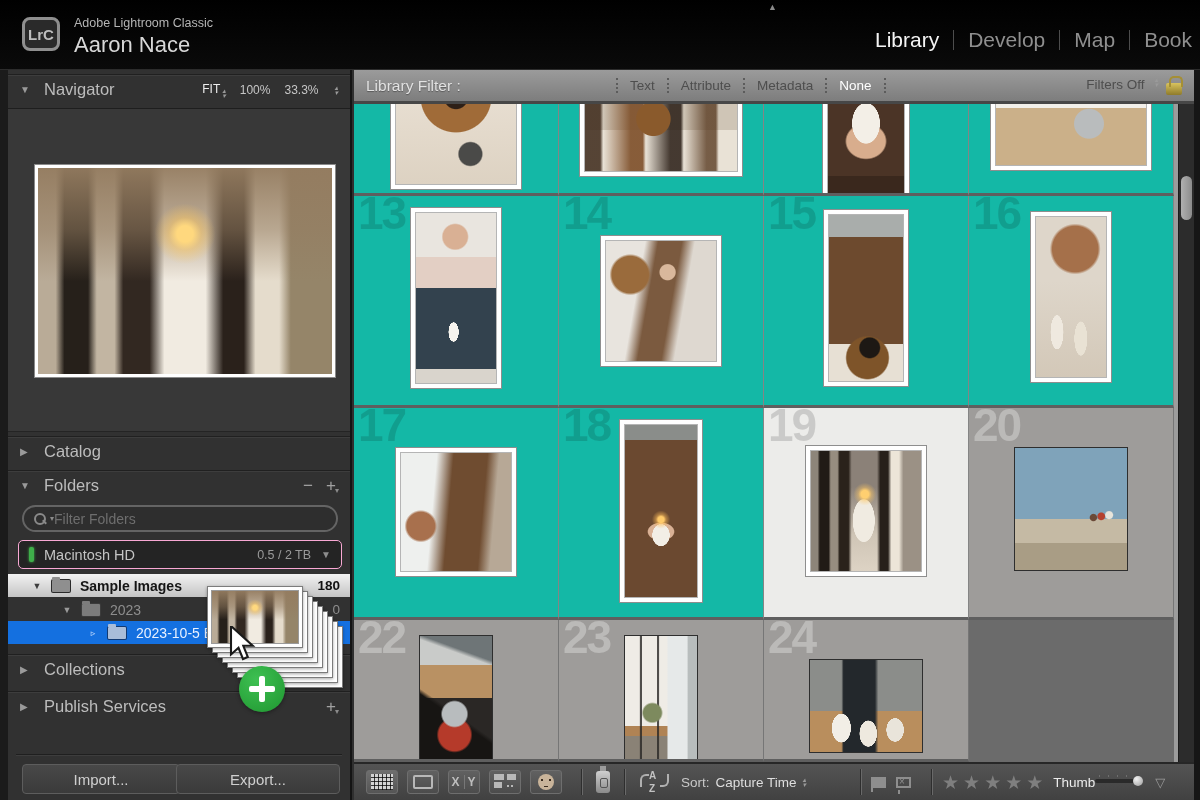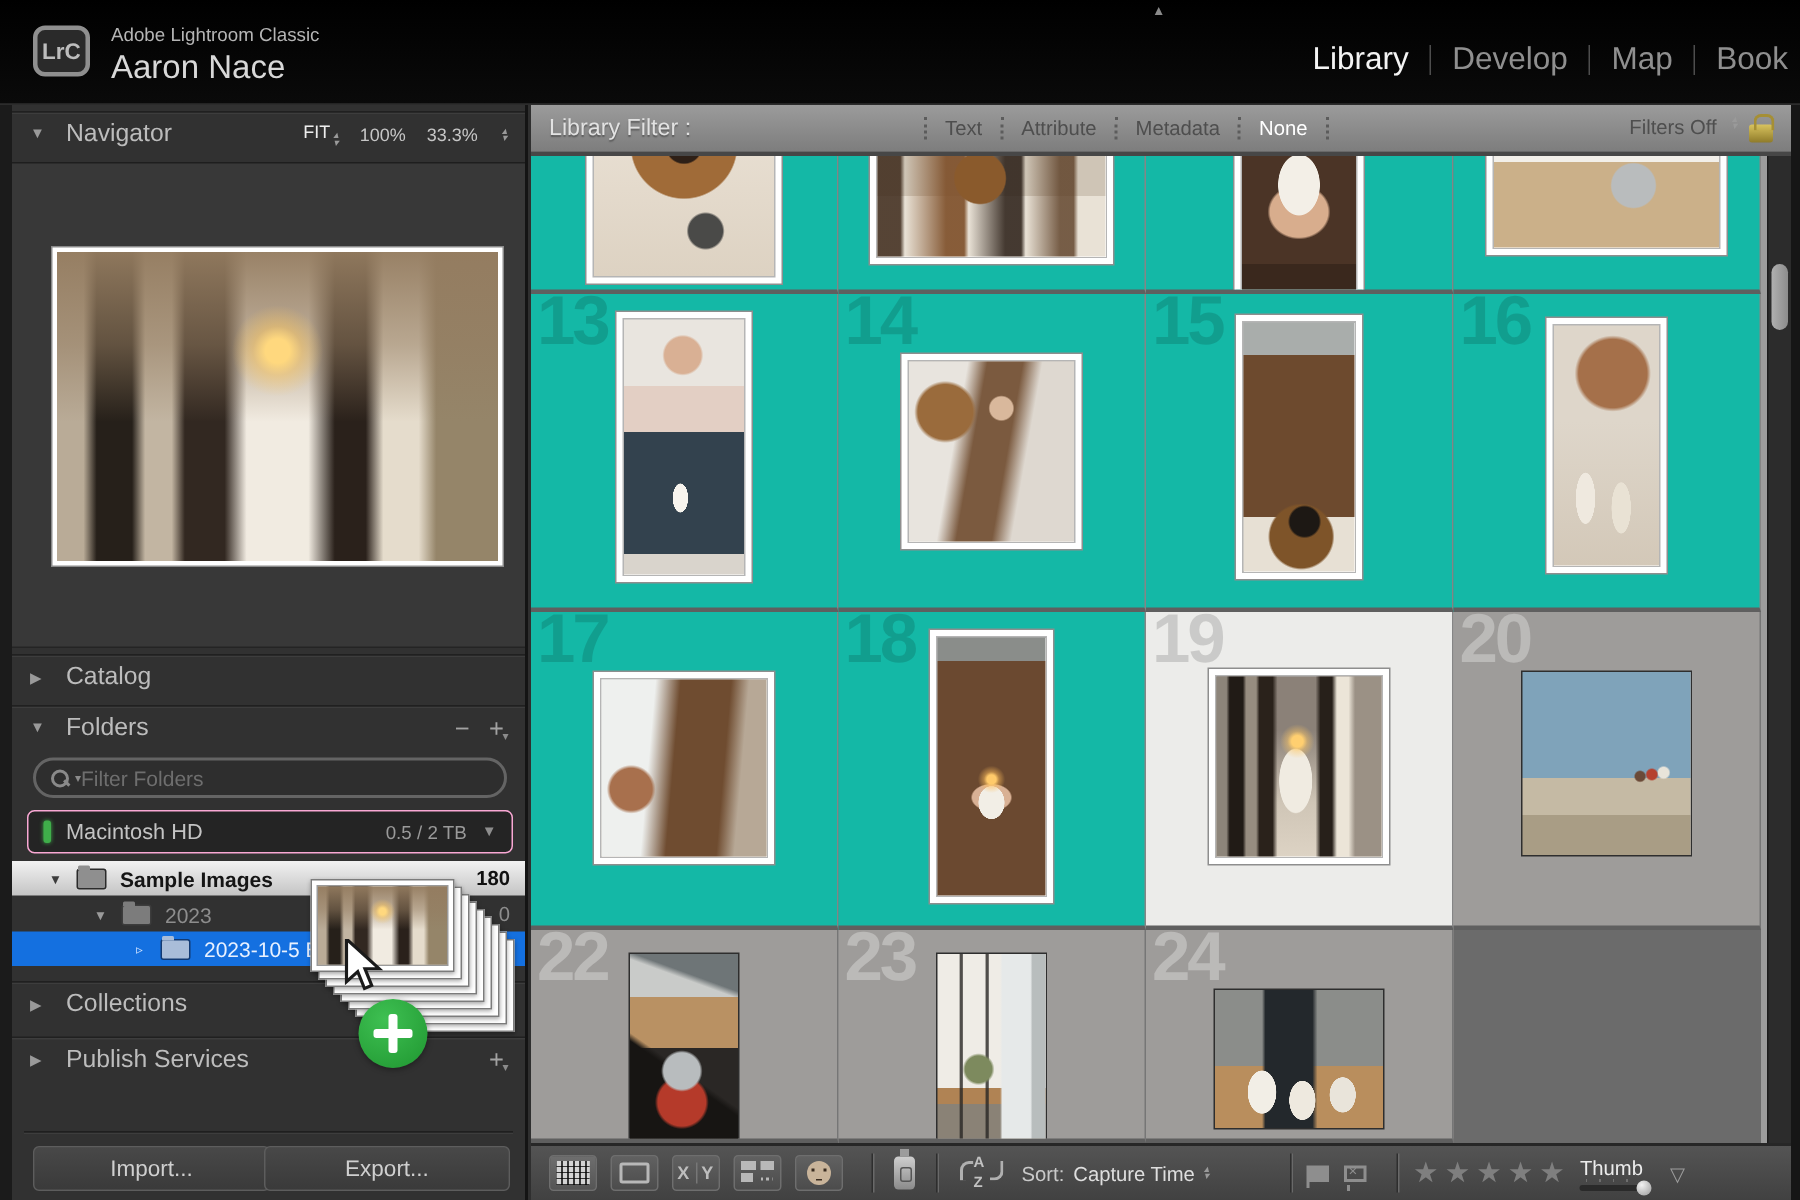--- a/index.html
+++ b/index.html
@@ -218,21 +218,21 @@
   .sortdir s { position:absolute; right:0px; top:4px; width:9px; height:13px;
                border-right:2px solid #b0b0b0; border-bottom:2px solid #b0b0b0; border-radius:0 0 6px 0; }
   .sort-label { color:#c9c9c9; font-size:13.5px; margin:0 6px 0 8px; }
   .sort-value { color:#dedede; font-size:13.5px; }
   .flag { position:relative; width:15px; height:11px; background:#8e8e8e; margin-right:10px; }
   .flag::after { content:""; position:absolute; left:0; top:11px; width:2px; height:4px; background:#8e8e8e; }
   .flag.reject { background:transparent; border:2px solid #8e8e8e; }
   .flag.reject i { position:absolute; left:1px; top:-3px; color:#8e8e8e; font-size:10px; font-style:normal; }
   .stars { color:#7f7f7f; font-size:19px; letter-spacing:4px; margin-right:6px;
            font-family:"DejaVu Sans", sans-serif; }
-  .thumbctl { display:flex; flex-direction:column; align-items:flex-start; margin-right:10px; }
+  .thumbctl { display:flex; flex-direction:row; align-items:flex-start; margin-right:10px; }
   .thumb-label { color:#ececec; font-size:13.5px; }
   .thumb-slider { position:relative; width:46px; height:4px; background:#2a2a2a; border-radius:2px; margin-top:4px; }
   .thumb-slider::before { content:""; position:absolute; left:4px; top:-4px; width:36px; height:2px;
         background:repeating-linear-gradient(90deg,#6e6e6e 0 1px,transparent 1px 9px); }
   .thumb-knob { position:absolute; right:-2px; top:-3px; width:10px; height:10px; border-radius:50%;
                 background:radial-gradient(circle at 35% 30%,#f2f2f2,#9a9a9a); }
   .tb-tri { color:#9c9c9c; font-size:13px; margin-left:4px; }
 
   
   .drag-stack { position:absolute; left:207px; top:586px; z-index:60; }

